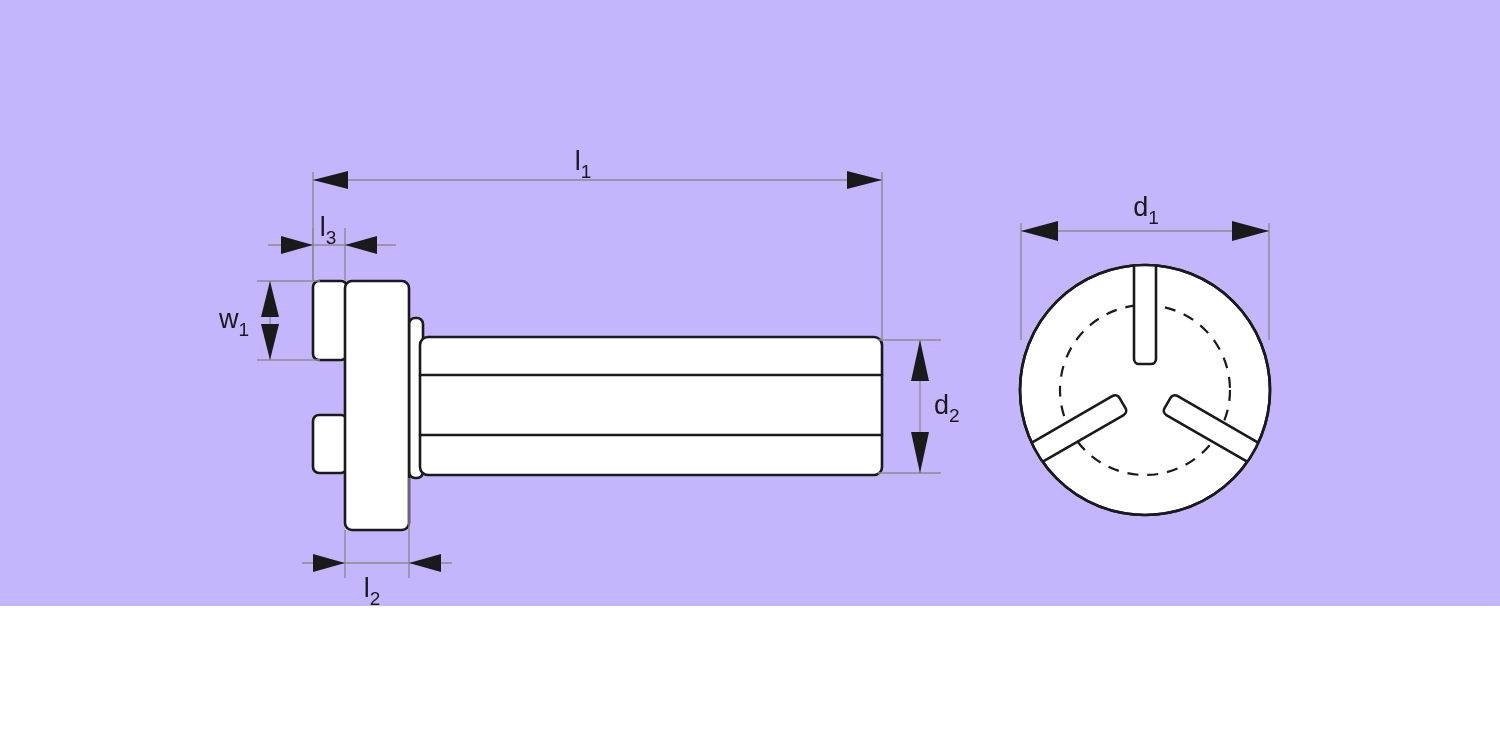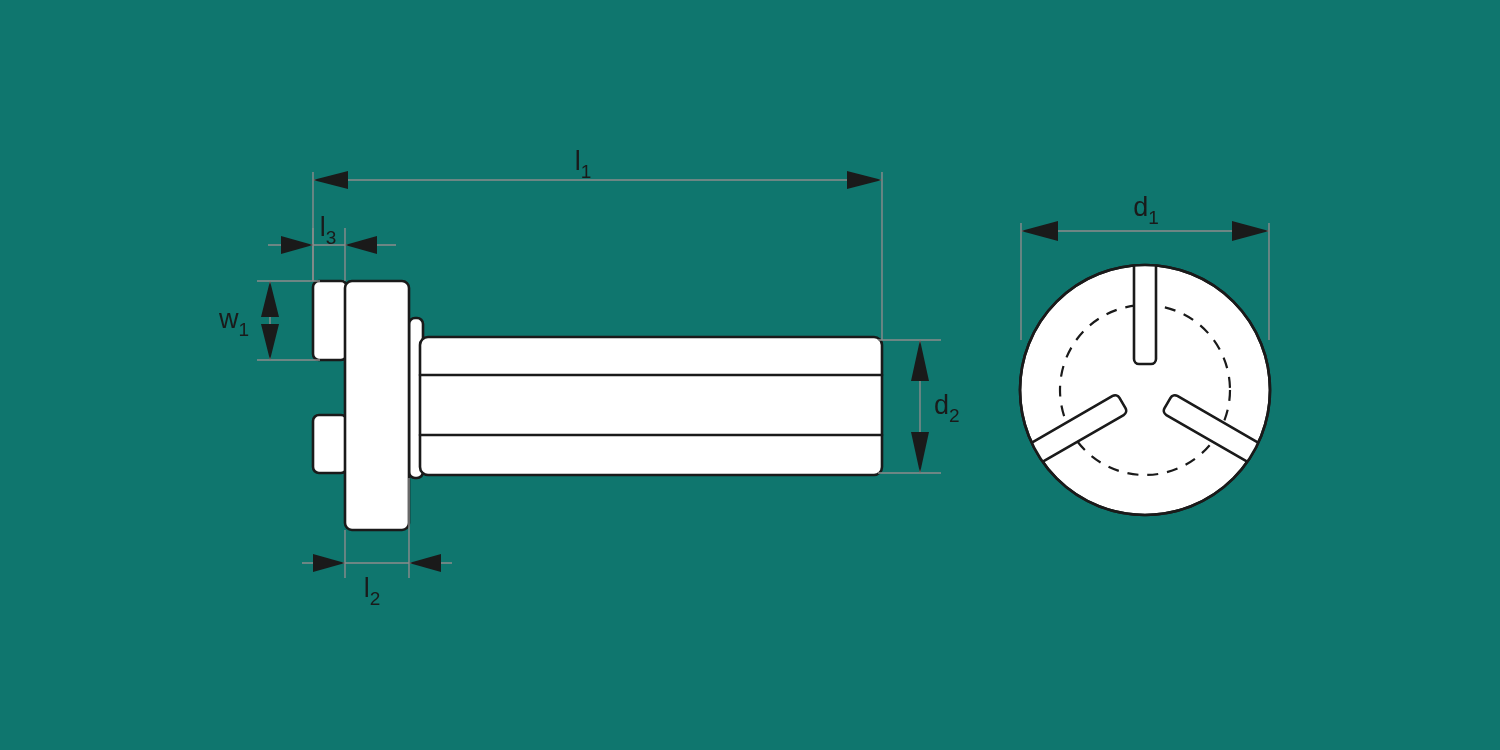--- a/index.html
+++ b/index.html
@@ -6,22 +6,22 @@
     margin: 0;
     padding: 0;
     background: #ffffff;
   }
   body {
     font-family: "Liberation Sans", sans-serif;
   }
   #drawing-root {
     position: relative;
     width: 1500px;
-    height: 750px;
-    background: #0f766e;
+    height: 606px;
+    background: #c4b5fd;
     overflow: hidden;
   }
   svg.tech-drawing {
     display: block;
     width: 1500px;
     height: 750px;
   }
   .part-outline {
     fill: #ffffff;
     stroke: #1a1a1a;

